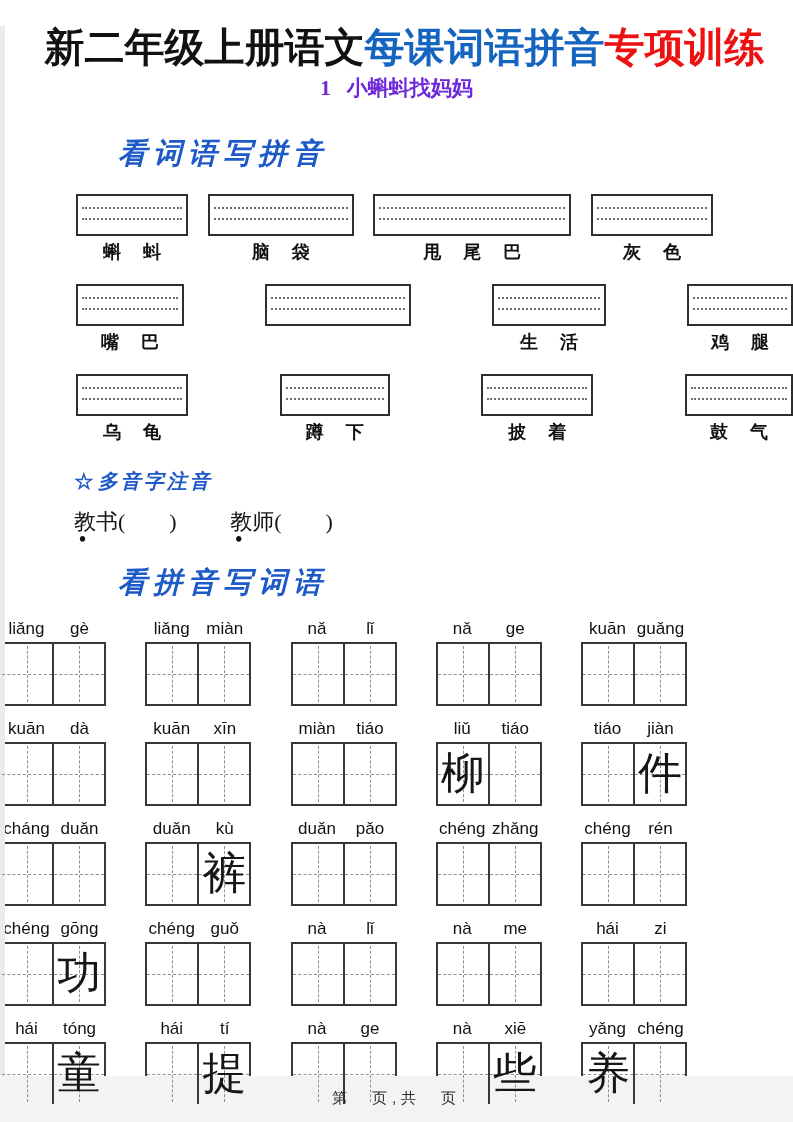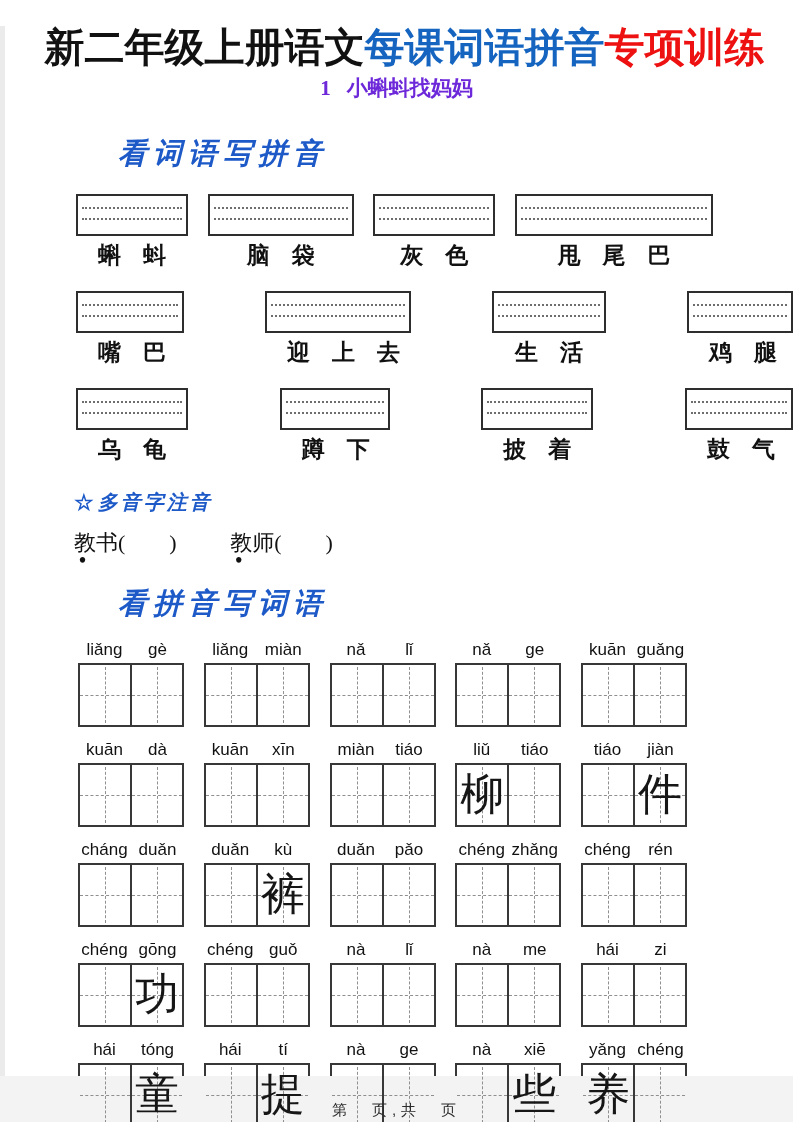--- a/index.html
+++ b/index.html
@@ -41,39 +41,39 @@
   .witem{display:flex;flex-direction:column;}
   .wbox{
     height:38px;border:2px solid #2e2e2e;background:#fff;position:relative;
   }
   .wbox::before,.wbox::after{
     content:'';position:absolute;left:4px;right:4px;border-top:2px dotted #6e6e6e;
   }
   .wbox::before{top:30%;}
   .wbox::after{top:58%;}
   .word{
-    margin-top:4px;text-align:center;font-size:23px;color:#111;font-weight:600;
+    margin-top:4px;text-align:center;font-size:18px;color:#111;font-weight:600;
     letter-spacing:22px;padding-left:22px;white-space:nowrap;
   }
 
   
   .poly-head{
     margin:24px 0 0 74px;color:#1d5ac8;font-weight:700;font-size:20px;
     font-style:italic;letter-spacing:3px;display:flex;align-items:center;
   }
   .poly-head .star{font-style:normal;font-size:22px;margin-right:4px;letter-spacing:0;}
   .poly-line{margin:12px 0 0 74px;font-size:22px;color:#111;}
   .poly-item{margin-right:48px;white-space:pre;position:relative;display:inline-block;}
   .poly-item .dot{
     position:absolute;left:5px;bottom:-14px;font-size:20px;font-weight:700;color:#111;
   }
 
   
   .prow{display:flex;justify-content:space-between;
-        padding-left:78px;padding-right:106px;margin-bottom:13px;}
+        padding-right:106px;margin-bottom:13px;}
   .prow.first{margin-top:14px;}
   .pcol{width:106px;display:flex;flex-direction:column;}
   .plab{display:flex;margin-bottom:3px;
         font-family:"Liberation Sans","DejaVu Sans",sans-serif;
         font-size:17px;color:#111;}
   .plab span{flex:1;text-align:center;white-space:nowrap;}
   .pgrid{display:flex;height:60px;border:2px solid #383838;background:#fff;}
   .pcell{flex:1;position:relative;}
   .pcell + .pcell{border-left:2px solid #383838;}
   .pcell::before{
@@ -85,21 +85,21 @@
     border-top:1px dashed #8f8f8f;
   }
   .hw{
     position:absolute;inset:0;z-index:1;display:flex;align-items:center;justify-content:center;
     font-size:44px;line-height:1;color:#161616;font-weight:500;
     font-family:"Liberation Serif","DejaVu Serif",serif;
   }
 
   
   .footer{
-    position:absolute;left:0;bottom:28px;width:100%;text-align:center;
+    position:absolute;left:0;bottom:40px;width:100%;text-align:center;
     font-size:15px;color:#2c2c2c;letter-spacing:5px;
     font-family:"Liberation Sans","DejaVu Sans",sans-serif;
   }
 </style>
 </head>
 <body>
 
 <div class="page">
   <div class="scan-edge-left"></div>
   <div class="scan-edge-bottom"></div>
@@ -112,38 +112,37 @@
 
   <div class="wrow r1">
     <div class="witem" style="width:112px">
         <div class="wbox"></div>
         <div class="word">蝌蚪</div>
       </div>
     <div class="witem" style="width:146px">
         <div class="wbox"></div>
         <div class="word">脑袋</div>
       </div>
+    <div class="witem" style="width:198px">
+        <div class="wbox"></div>
+        <div class="word">甩尾巴</div>
+      </div>
     <div class="witem" style="width:122px">
         <div class="wbox"></div>
         <div class="word">灰色</div>
-      </div>
-    <div class="witem" style="width:198px">
-        <div class="wbox"></div>
-        <div class="word">甩尾巴</div>
       </div>
   </div>
 
   <div class="wrow r2">
     <div class="witem" style="width:108px">
         <div class="wbox"></div>
         <div class="word">嘴巴</div>
       </div>
     <div class="witem" style="width:146px">
         <div class="wbox"></div>
-        <div class="word">迎上去</div>
       </div>
     <div class="witem" style="width:114px">
         <div class="wbox"></div>
         <div class="word">生活</div>
       </div>
     <div class="witem" style="width:106px">
         <div class="wbox"></div>
         <div class="word">鸡腿</div>
       </div>
   </div>

